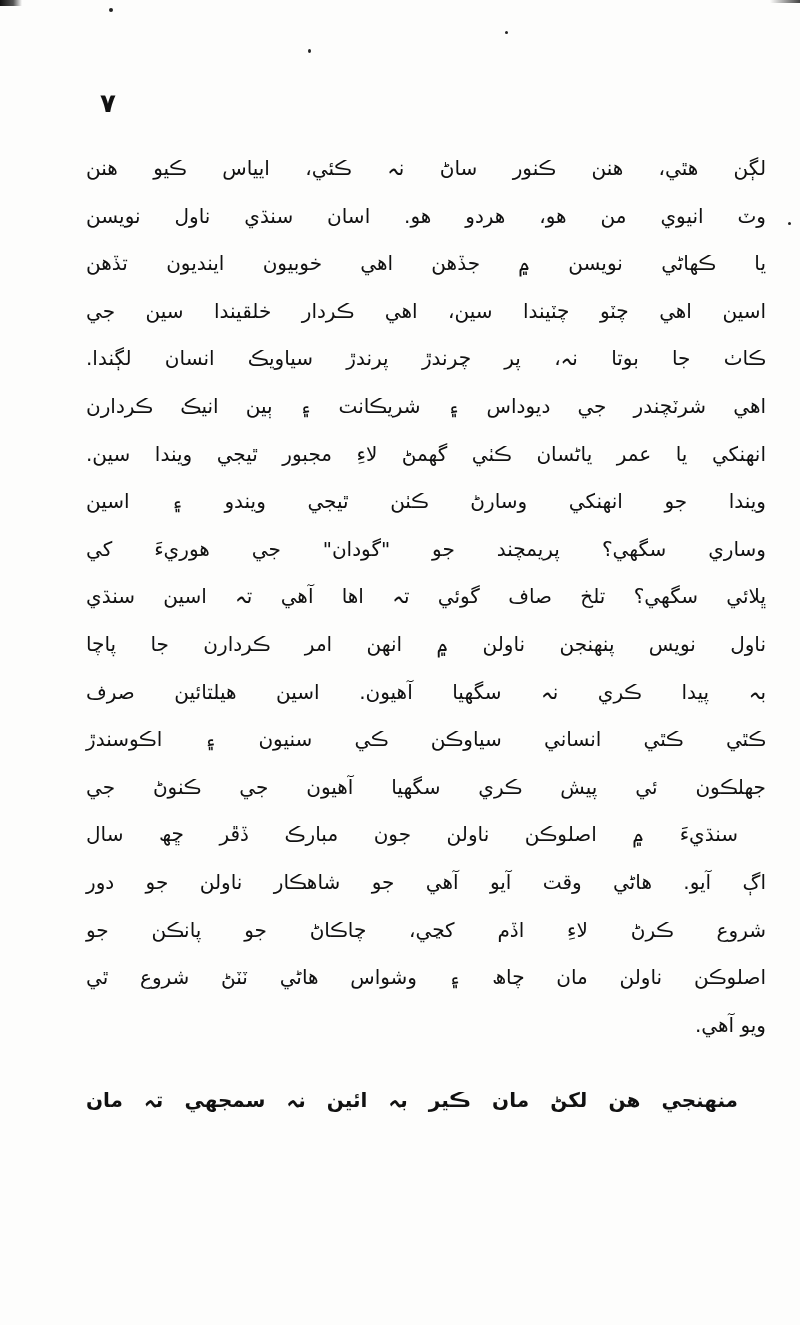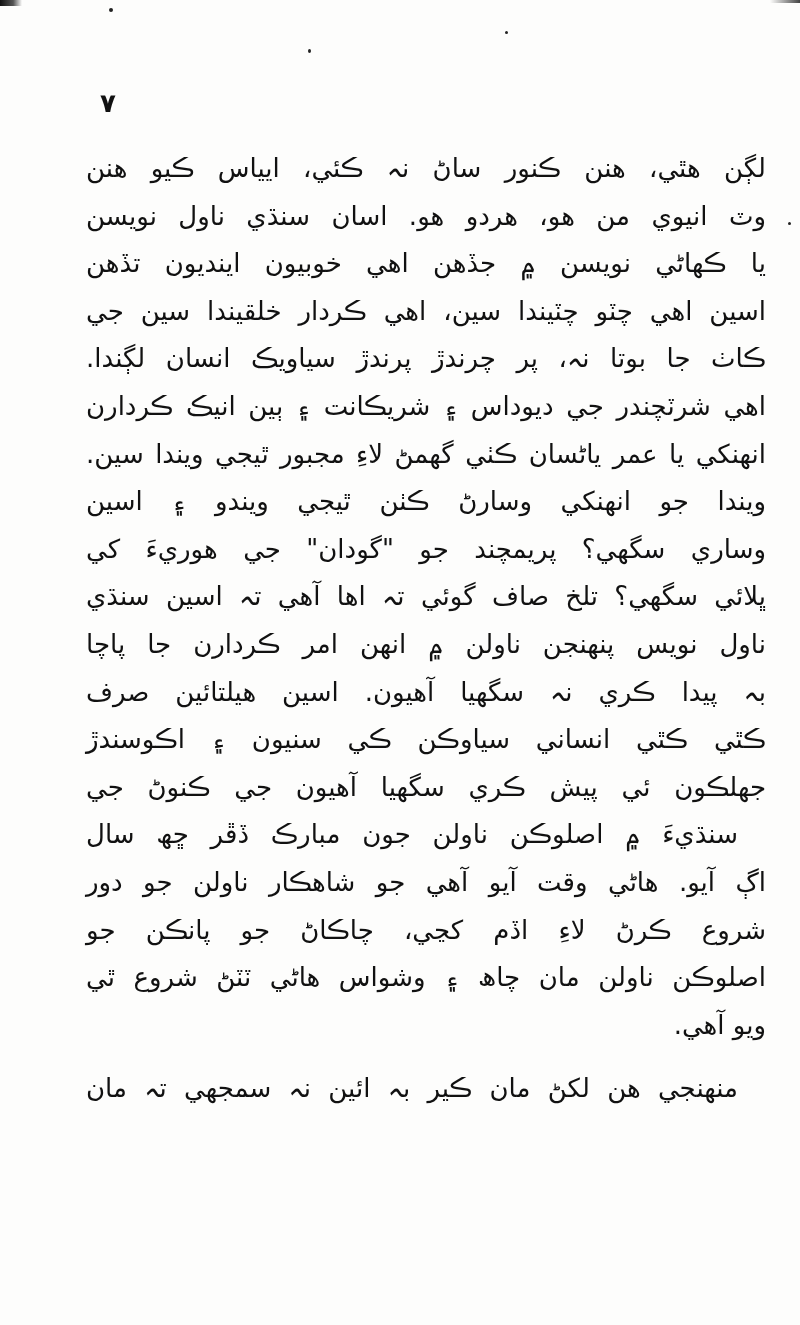--- a/index.html
+++ b/index.html
@@ -48,30 +48,30 @@
       position: absolute;
       left: 86px;
       top: 145px;
       width: 680px;
       direction: rtl;
       text-align: justify;
     }
     .line {
       height: 47.6px;
       line-height: 47.6px;
-      font-size: 26px;
+      font-size: 20px;
       white-space: nowrap;
       text-align: justify;
       text-align-last: justify;
       color: #111;
       letter-spacing: 0.3px;
     }
     .line.indent { padding-right: 28px; }
     .line.short { text-align-last: right; }
-    .line.gap-before { margin-top: 16px; }
+    .line.gap-before { margin-top: 28px; font-weight: bold; }
   </style>
 </head>
 <body>
 
 <div class="page">
   <div class="scan-corner-tl"></div>
   <div class="scan-corner-tr"></div>
   <div class="speck" style="left:109px;top:8px;width:4px;height:4px;"></div>
   <div class="speck" style="left:308px;top:49px;width:3px;height:4px;"></div>
   <div class="speck" style="left:505px;top:31px;width:3px;height:3px;"></div>

